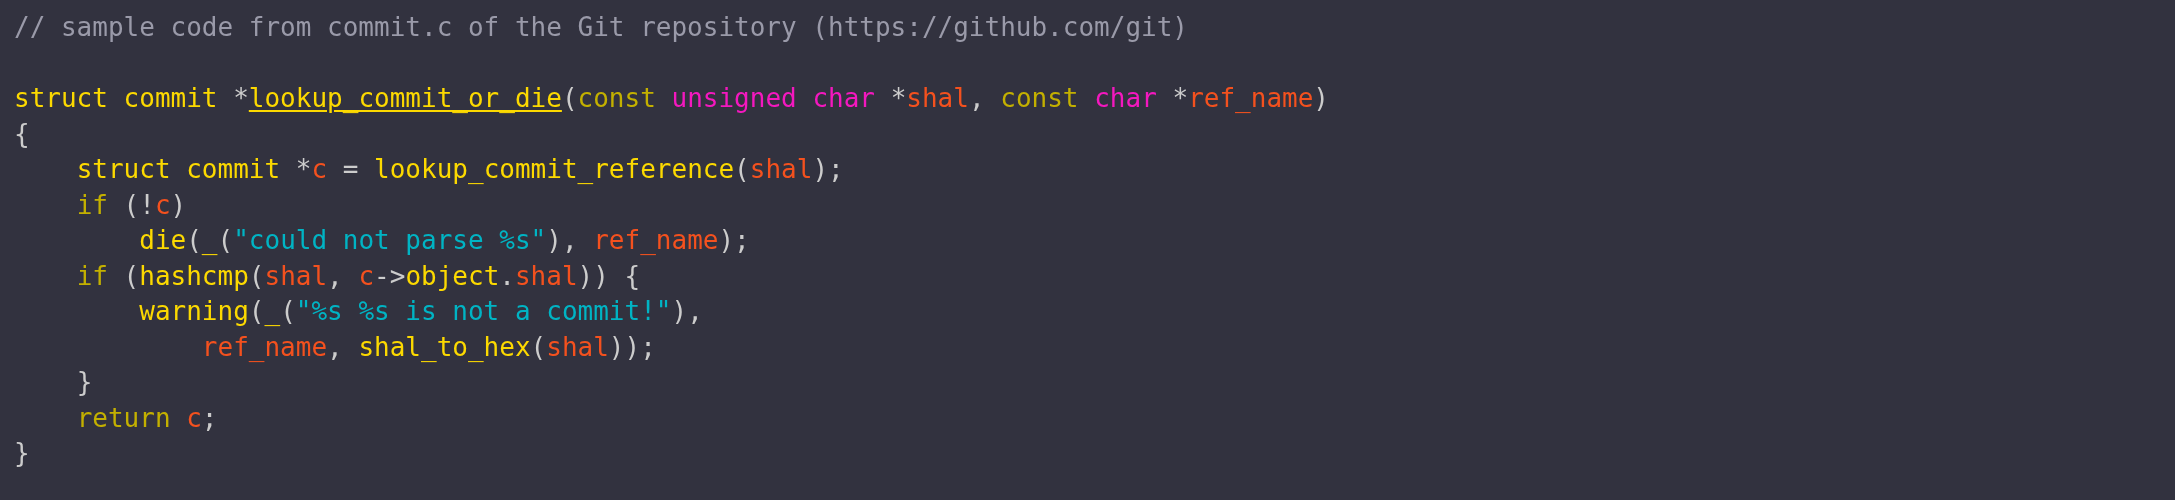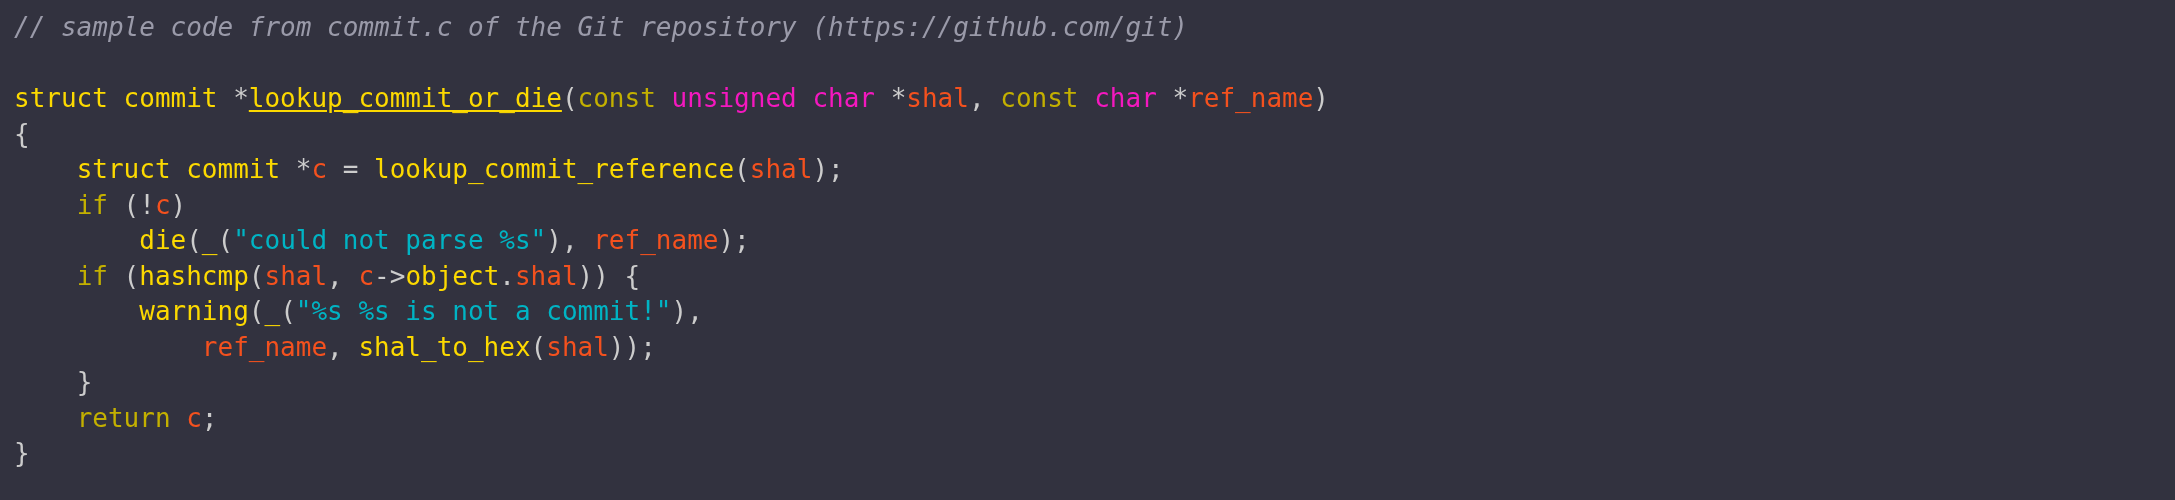--- a/index.html
+++ b/index.html
@@ -21,21 +21,21 @@
     letter-spacing: 0px;
     -webkit-font-smoothing: antialiased;
   }
   .line {
     white-space: pre;
     min-height: 35.5px;
   }
   .tok { white-space: pre; }
 
   
-  .c-comment   { color: #9a9aa9; font-style: italic; }
+  .c-comment   { color: #9a9aa9; }
   .c-type      { color: #fcd900; }
   .c-keyword   { color: #c3b000; text-align: center; }
   .c-typekw    { color: #f418bf; }
   .c-var       { color: #f4511e; }
   .c-string    { color: #00b4c4; }
   .c-punct     { color: #cccccc; }
   .c-func      { color: #fcd900; }
   .c-funcdef   { color: #fcd900; text-decoration: underline; text-underline-offset: 3px; }
   .c-plain     { color: #cccccc; }
 </style>

